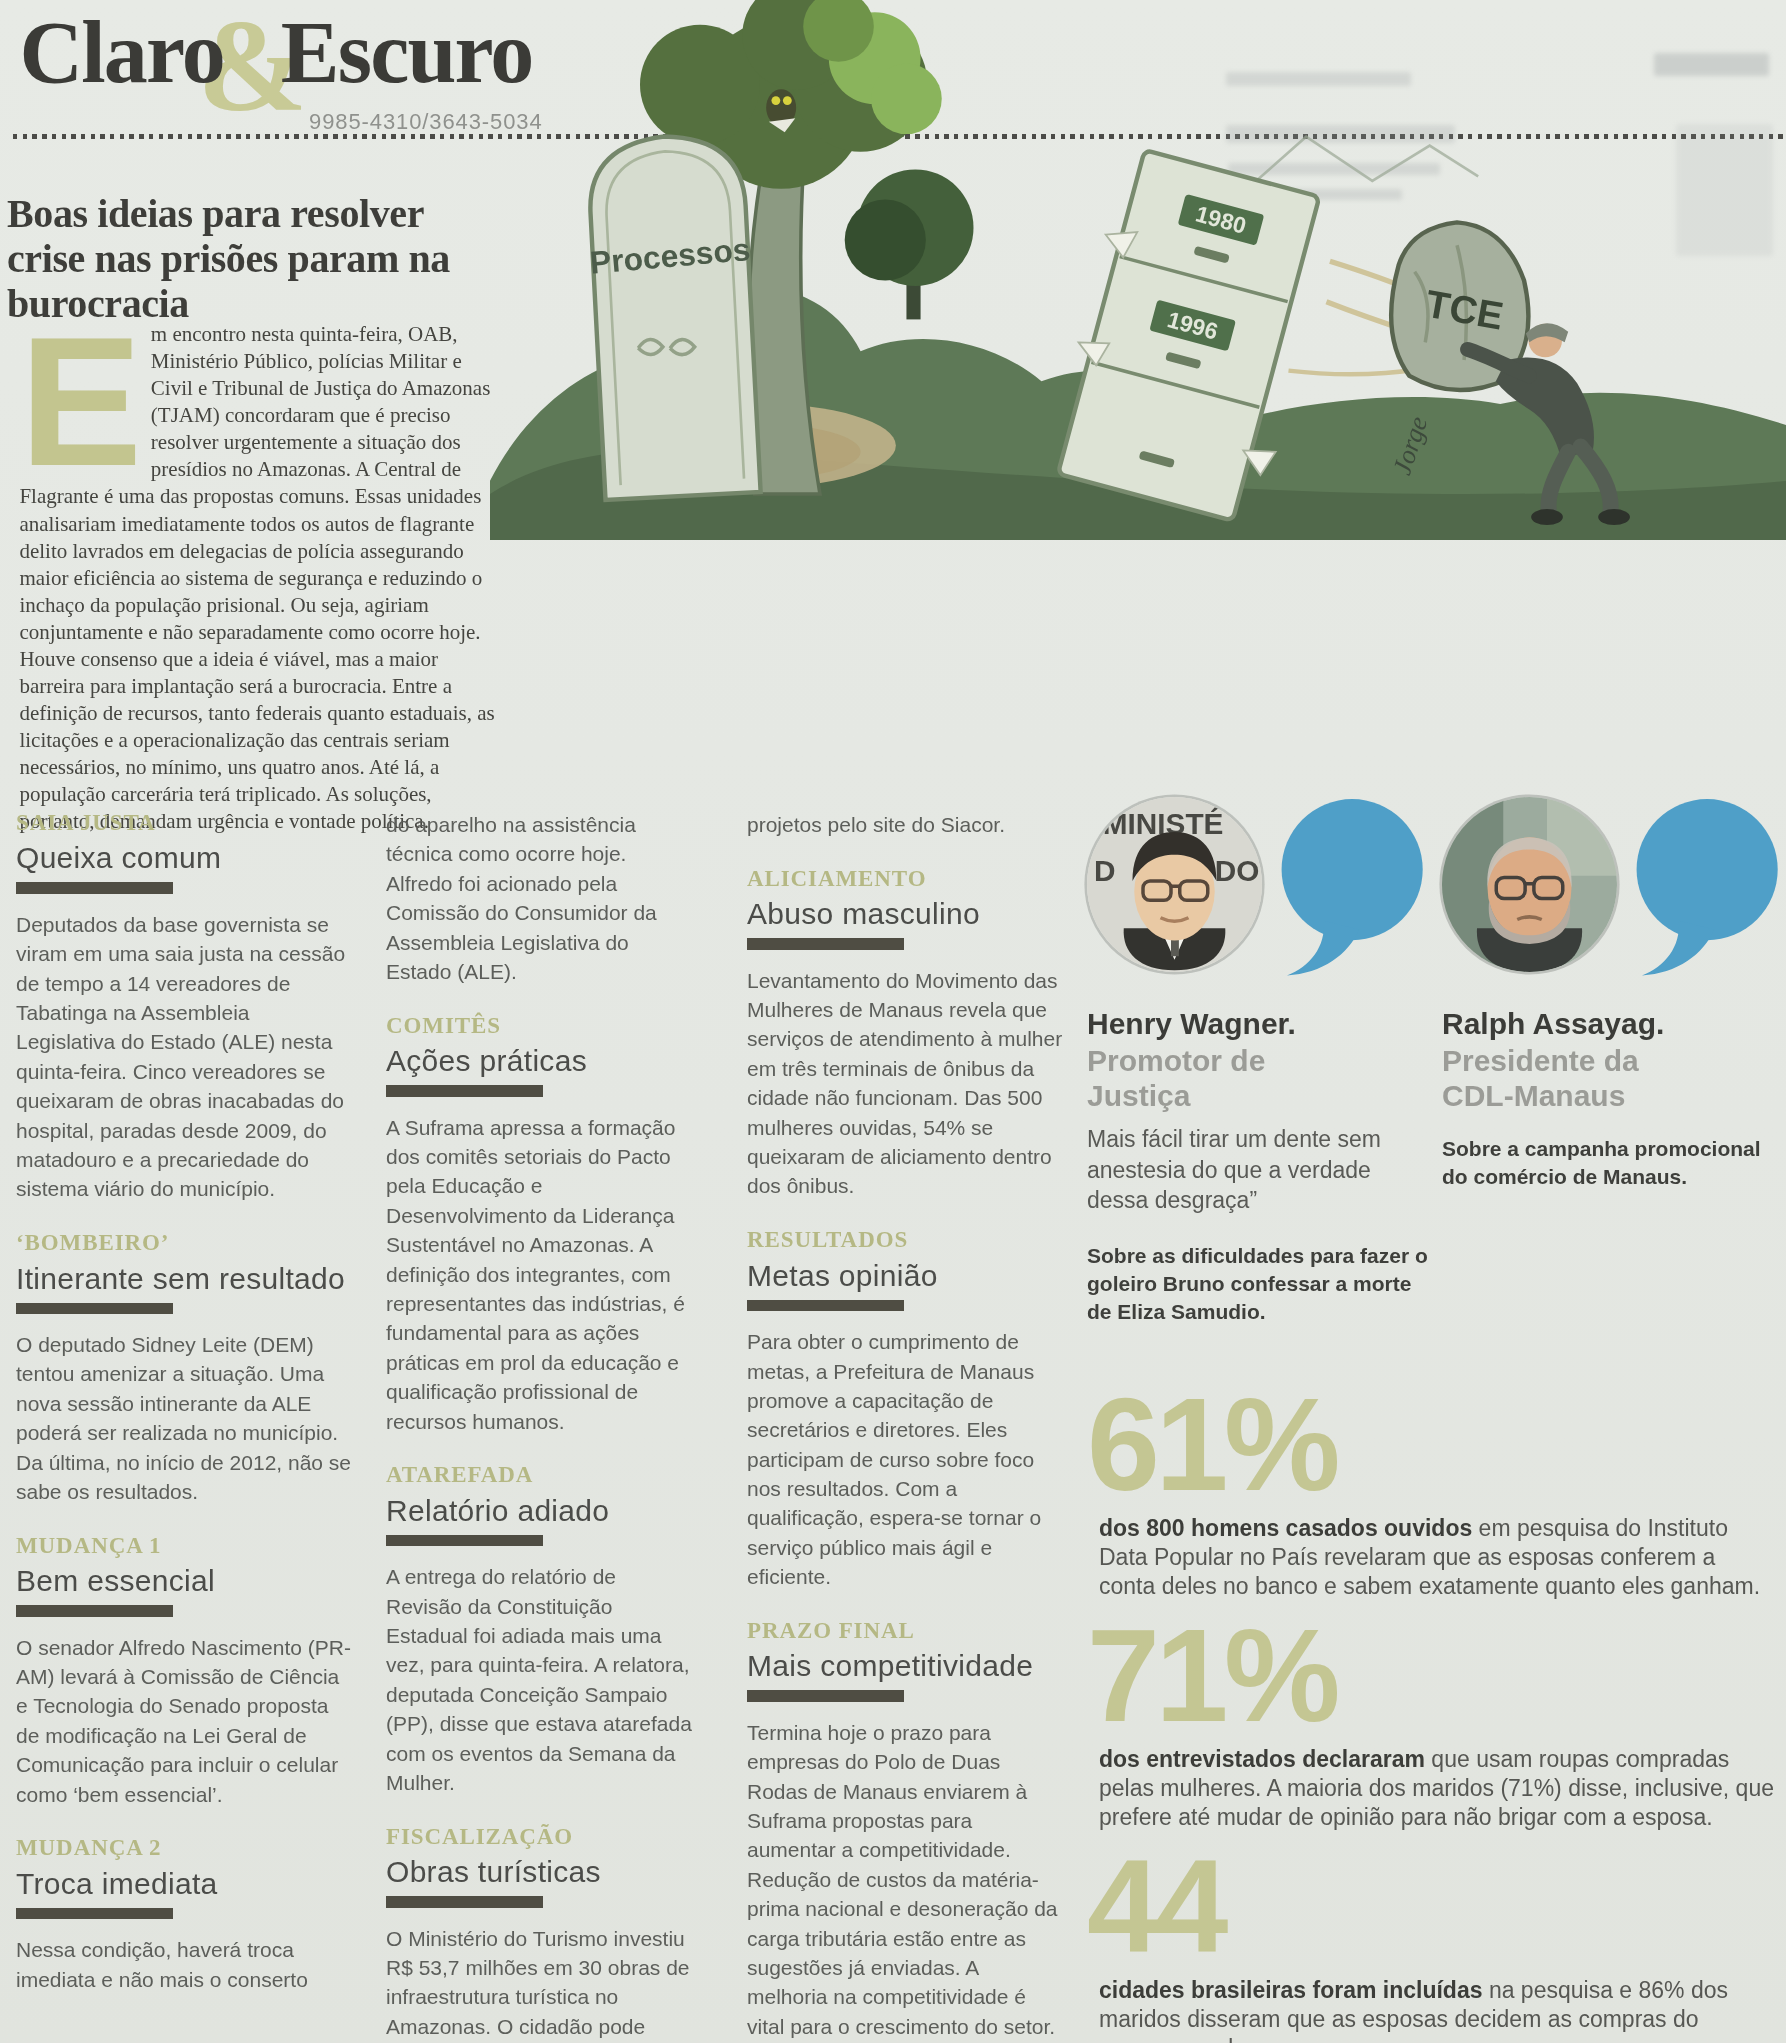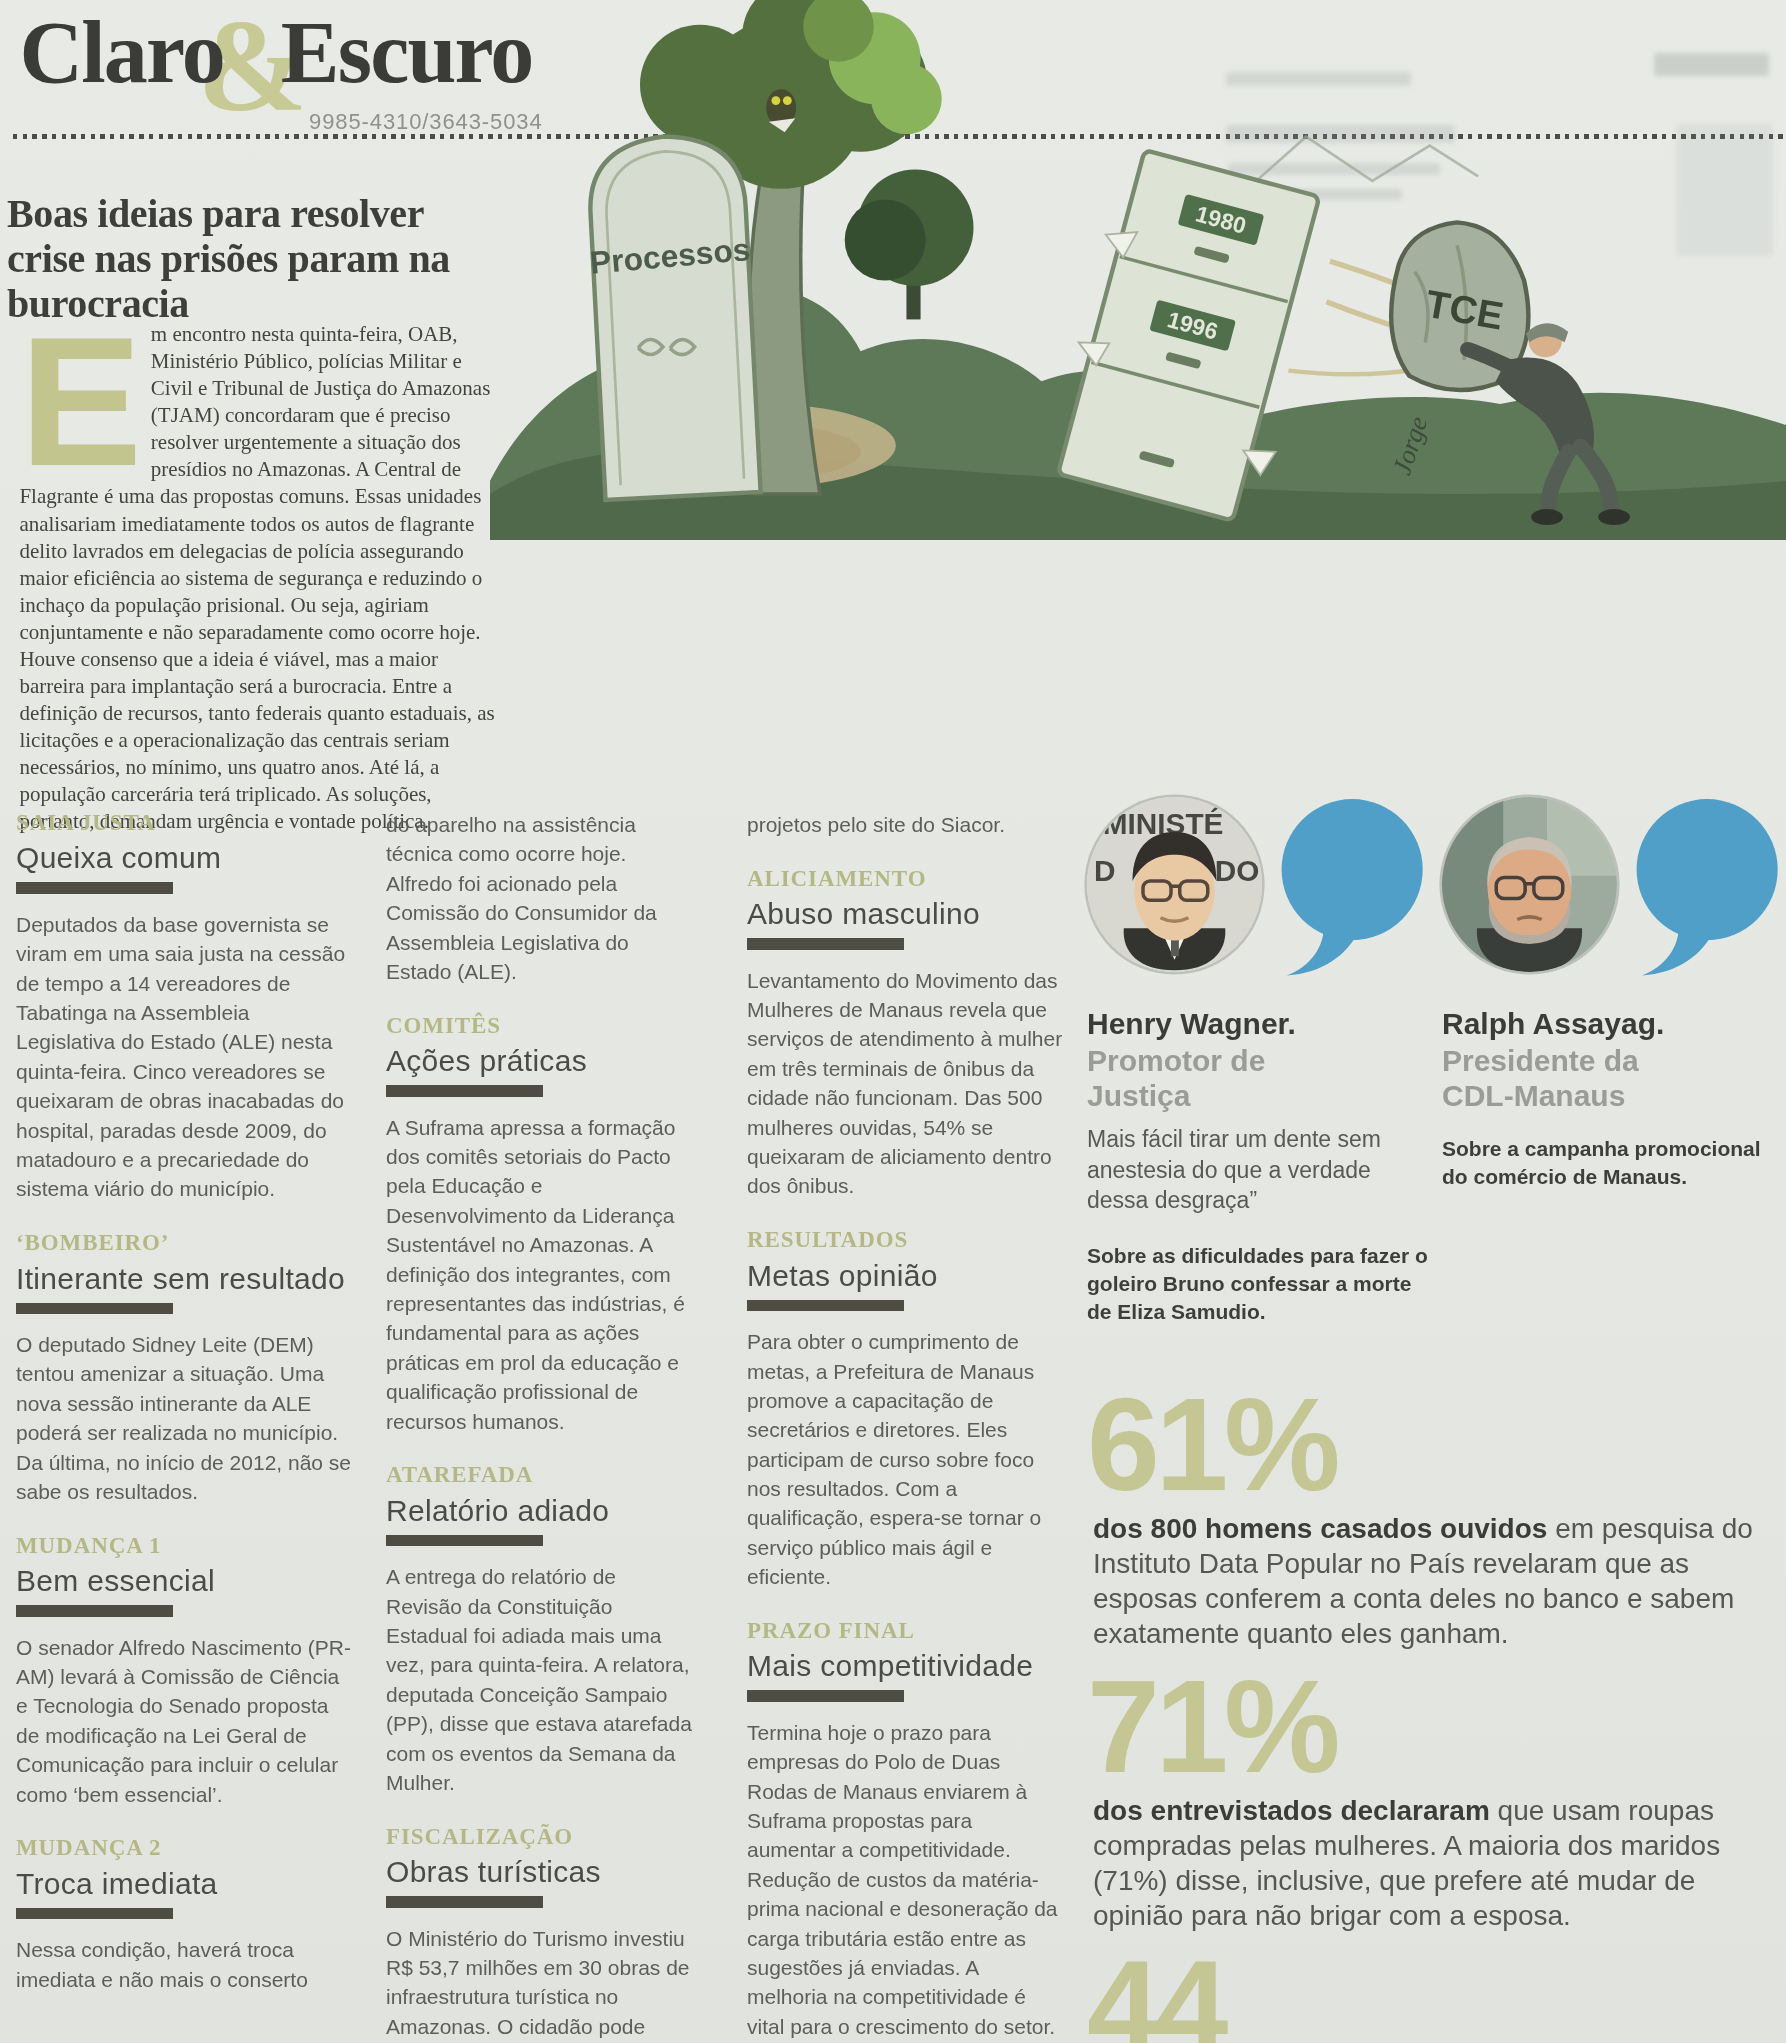--- a/index.html
+++ b/index.html
@@ -55,21 +55,21 @@
   .q-bubble{width:157px;height:184px;flex:0 0 auto;}
   .q-name{font-size:30px;font-weight:bold;color:#3b3c38;margin:5.3px 0 1.8px;}
   .q-role{font-size:30px;font-weight:bold;color:#9b9c97;line-height:1.18;margin:0 0 10.6px;max-width:265px;}
   .q-text{font-size:23px;color:#595a56;line-height:1.33;margin:0 0 26.5px;}
   .q-caption{font-size:21px;font-weight:bold;color:#3e3f3b;line-height:1.33;}
   
   .stats{position:absolute;left:1087px;top:1387px;width:699px;}
   .stat{margin-bottom:17.6px;}
   .stat-num{font-size:131px;font-weight:bold;color:#c4c693;letter-spacing:-4.4px;
     line-height:.88;margin:0 0 8.8px;}
-  .stat-text{font-size:28px;line-height:1.25;color:#565753;margin:6px;}
+  .stat-text{font-size:23px;line-height:1.25;color:#565753;margin:12px;}
   .stat-text b{color:#3c3d39;}
 </style>
 </head>
 <body>
 
 <div class="page">
 
   <div class="masthead">
     <span class="mt-word">Claro</span>
     <span class="mt-amp">&amp;</span>

